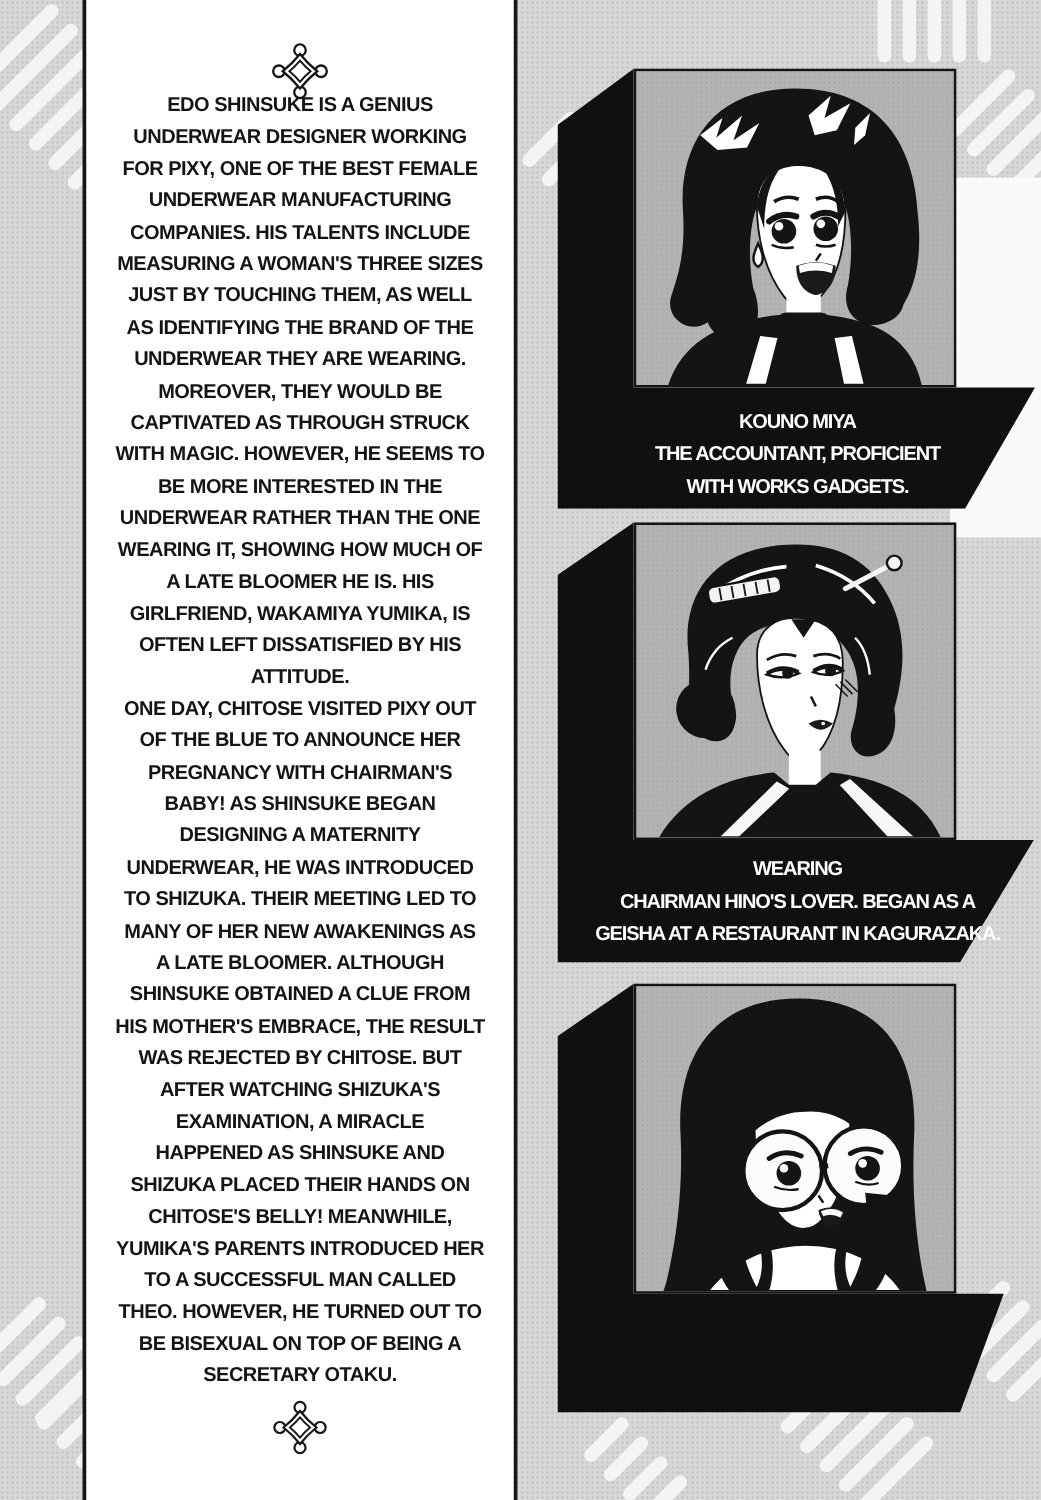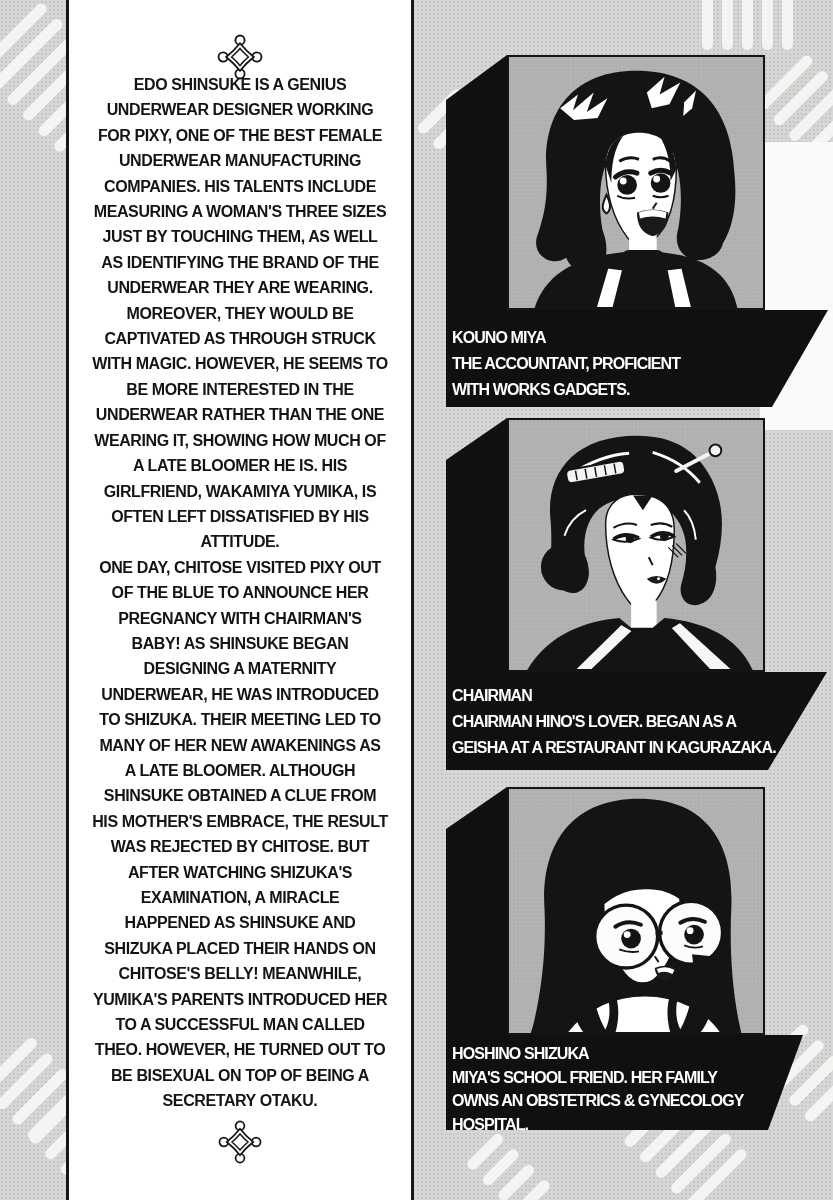--- a/index.html
+++ b/index.html
@@ -32,21 +32,21 @@
   }
   
   .card{position:absolute;left:446px;width:390px;}
   .card svg.backdrop{position:absolute;left:0;top:0;}
   .photo{
     position:absolute;left:61px;top:0;width:258px;
     border:2px solid #141414;box-sizing:border-box;overflow:hidden;background:#b1b1af;
   }
   .photo svg{display:block;}
   .caption{
-    position:absolute;left:6px;width:372px;text-align:left;color:#ffffff;
+    position:absolute;left:6px;width:372px;text-align:center;color:#ffffff;
     font-weight:700;font-size:16px;letter-spacing:-0.9px;line-height:26px;
   }
   .cap-desc{white-space:pre-line;}
   .card1 .caption{top:258px;padding-top:12px;}
   .card2 .caption{top:257px;padding-top:8px;}
   .card3 .caption{top:250px;padding-top:5px;line-height:23.5px;}
 </style>
 </head>
 <body>
 
@@ -274,21 +274,21 @@
         <path d="M142,140 L146,148" stroke="#141414" stroke-width="2"></path>
         <path d="M140,162 Q150,156 160,162 Q150,172 140,162 Z" fill="#1a1a1a"></path>
         <circle cx="152" cy="162" r="1.5" fill="#ffffff"></circle>
         <rect x="124" y="184" width="26" height="32" fill="#ffffff"></rect>
         <path d="M18,255 C40,218 78,205 112,202 L124,212 L146,212 L158,202 C198,206 232,220 248,255 Z" fill="#141414"></path>
         <path d="M66,255 L114,208 L126,215 L84,255 Z" fill="#f6f6f4" stroke="#141414" stroke-width="2"></path>
         <path d="M228,255 L174,206 L164,212 L204,255 Z" fill="#f6f6f4" stroke="#141414" stroke-width="2"></path>
       </svg>
     </div>
     <div class="caption">
-      <div class="cap-name">CHAIRMAN</div>
+      <div class="cap-name">WEARING</div>
       <div class="cap-desc">CHAIRMAN HINO'S LOVER. BEGAN AS A
 GEISHA AT A RESTAURANT IN KAGURAZAKA.</div>
     </div>
   </div>
 
   <div class="card card3" style="top:787px;height:343px;">
     <svg class="backdrop" width="390" height="343">
       <polygon points="61,0 0,42 0,343 322,343 357,248 61,248" fill="#101010"></polygon>
     </svg>
     <div class="photo" style="height:248px;">
@@ -319,21 +319,15 @@
         <path d="M148,170 L152,176" stroke="#141414" stroke-width="2"></path>
         <path d="M148,182 Q160,177 170,183 Q167,196 155,195 Q149,190 148,182 Z" fill="#1a1a1a"></path>
         <path d="M150,183 Q160,179 168,184 L166,188 Q158,184 152,187 Z" fill="#ffffff"></path>
         <path d="M58,248 C78,222 108,210 138,210 C170,210 200,224 216,248 Z" fill="#ffffff" stroke="#141414" stroke-width="2"></path>
         <path d="M64,170 C58,208 64,232 76,248 L100,248 C86,226 82,198 86,168 Z" fill="#141414"></path>
         <path d="M206,170 C212,208 206,234 194,248 L172,248 C186,224 190,196 186,168 Z" fill="#141414"></path>
         <path d="M100,210 C104,226 102,238 96,248 L108,248 C112,234 112,220 108,208 Z" fill="#141414"></path>
         <path d="M172,210 C168,226 170,238 176,248 L164,248 C160,234 160,220 164,208 Z" fill="#141414"></path>
       </svg>
     </div>
-    <div class="caption">
-      <div class="cap-name">HOSHINO SHIZUKA</div>
-      <div class="cap-desc">MIYA'S SCHOOL FRIEND. HER FAMILY
-OWNS AN OBSTETRICS &amp; GYNECOLOGY
-HOSPITAL.</div>
-    </div>
   </div>
 
 </div>
 
 </body></html>

